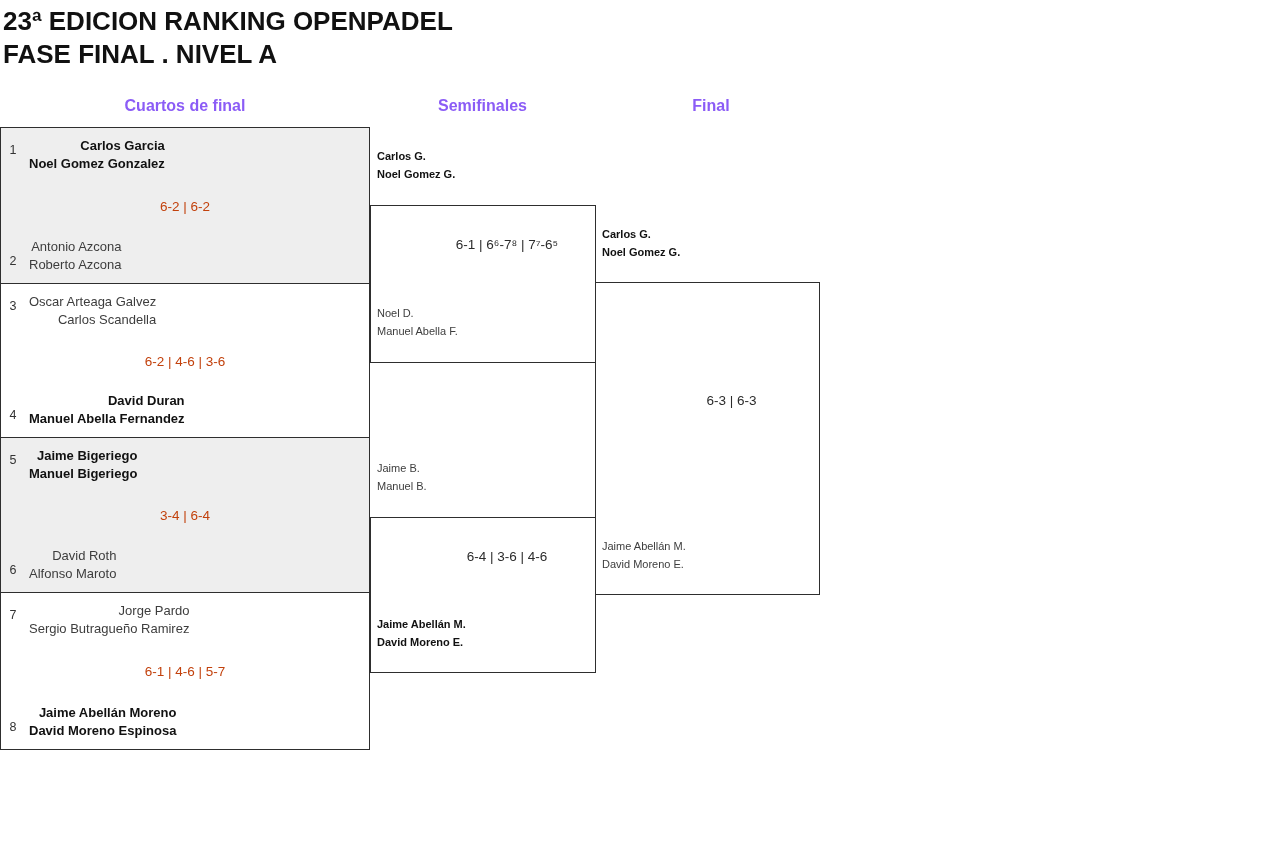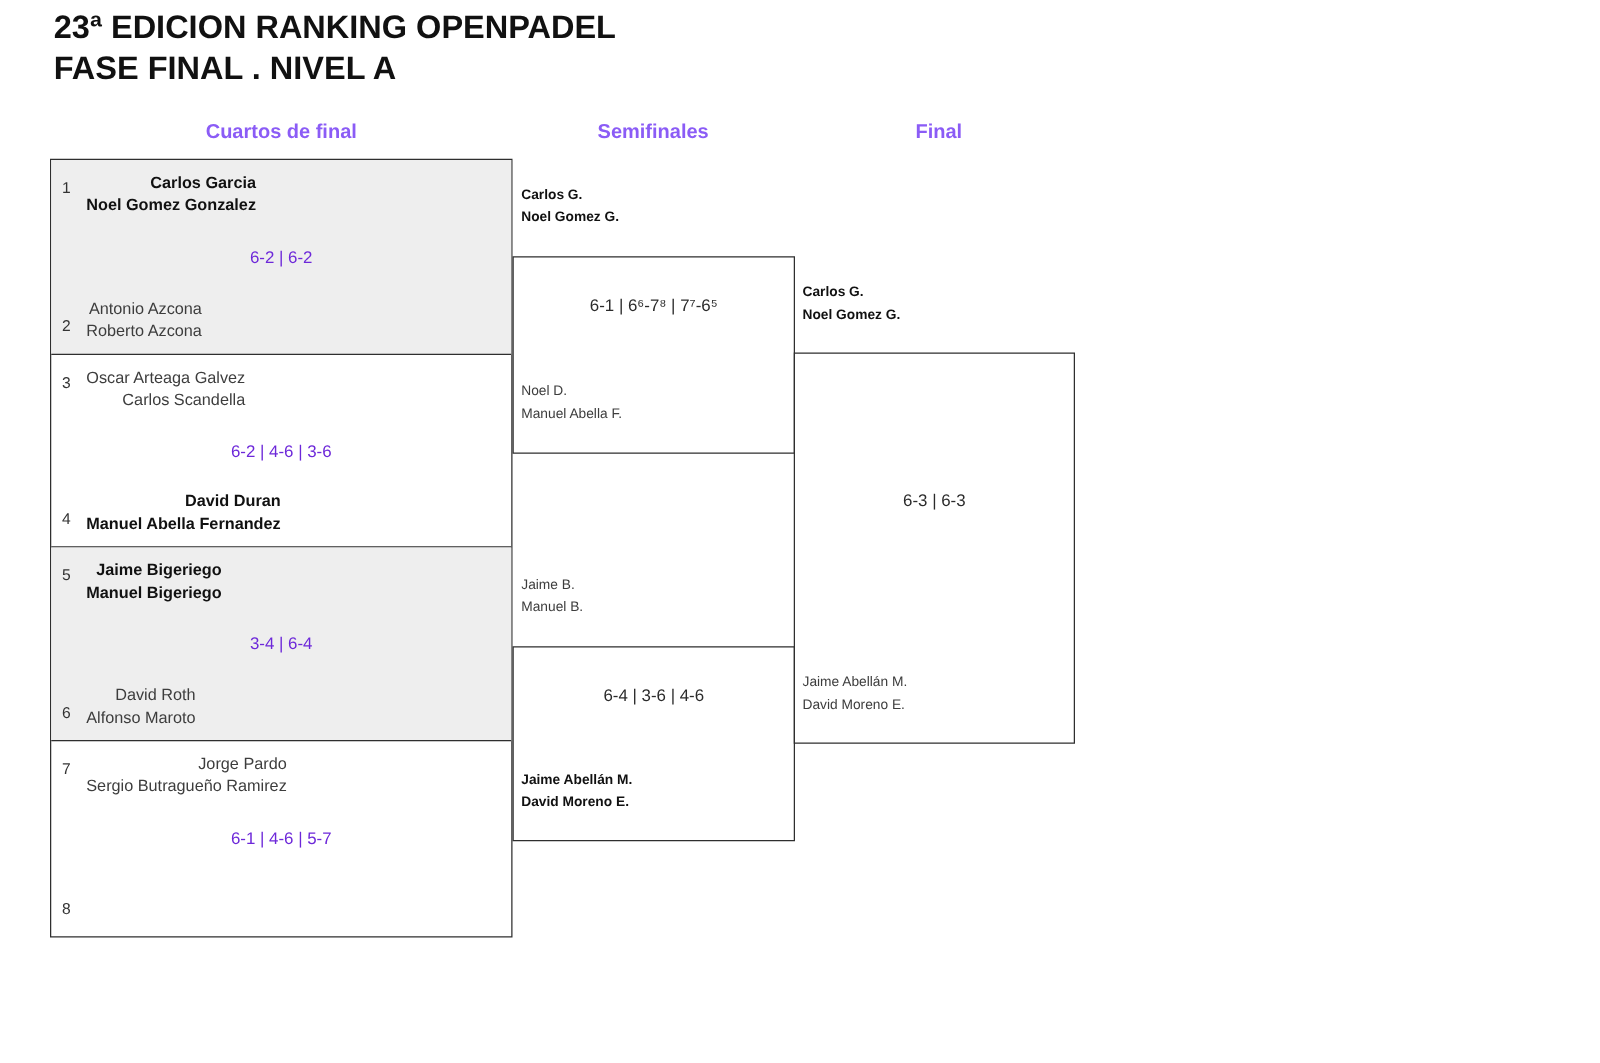--- a/index.html
+++ b/index.html
@@ -1,18 +1,18 @@
 <!DOCTYPE html>
 <html style="--logo-green: #69b32d; --logo-blue: #2aa7e0; --logo-orange: #e87d0d; --line: #2e2e2e; --shade: #eeeeee;"><head>
 <meta charset="utf-8">
 <style>
   html,body{margin:0;padding:0;background:#ffffff;}
   .canvas{
     position:relative;width:1076px;height:850px;background:#fff;overflow:hidden;
-    font-family:"Liberation Sans", sans-serif;color:#1a1a1a;margin-left:40px;
+    font-family:"Liberation Sans", sans-serif;color:#1a1a1a;
   }
   
   .title{position:absolute;left:3px;top:5px;font-weight:bold;font-size:26px;line-height:33px;color:#111;letter-spacing:0;}
   .logo{position:absolute;left:1048px;top:4px;width:232px;height:64px;cursor:pointer;}
   .dots{position:absolute;left:0;top:0;width:66px;height:62px;}
   .d{position:absolute;border-radius:50%;display:block;}
   .d1{left:8px;top:3px;width:17px;height:17px;background:var(--logo-blue);}
   .d2{left:28px;top:1px;width:28px;height:28px;background:var(--logo-green);}
   .d3{left:17px;top:22px;width:21px;height:21px;background:var(--logo-orange);}
   .d4{left:1px;top:35px;width:22px;height:22px;background:var(--logo-blue);}
@@ -31,29 +31,29 @@
   .qf-cell{position:relative;box-sizing:border-box;}
   .qf-cell.sep{border-bottom:1px solid var(--line);}
   .qf-cell.shade{background:var(--shade);}
   .c1{height:156px;} .c2{height:154px;} .c3{height:155px;} .c4{height:156px;}
   .seed{position:absolute;left:0;width:24px;text-align:center;font-size:12.5px;color:#333;}
   .seed-top{top:15px;} .seed-bottom{bottom:15px;}
   .team{position:absolute;left:28px;font-size:13px;line-height:18px;color:#3d3d3d;font-weight:normal;white-space:nowrap;text-align:right;}
   .team.winner{font-weight:bold;color:#111;}
   .team-top{top:9px;} .team-bottom{bottom:9px;}
   .score{position:absolute;left:0;right:0;top:50%;transform:translateY(-50%);
-    text-align:center;font-size:13.5px;color:#6d28d9;}
+    text-align:center;font-size:13.5px;color:#c2410c;}
   
   .box{position:absolute;border:1px solid var(--line);box-sizing:border-box;background:transparent;}
   .sf1-box{left:370px;top:205px;width:226px;height:158px;}
   .sf2-box{left:370px;top:517px;width:226px;height:156px;}
   .final-box{left:595px;top:282px;width:225px;height:313px;}
   .fteam{position:absolute;font-size:11px;line-height:18px;color:#3d3d3d;white-space:nowrap;}
   .fteam.winner{font-weight:bold;color:#111;}
-  .fscore{position:absolute;text-align:center;font-size:13.5px;color:#2b2b2b;}
+  .fscore{position:absolute;text-align:center;font-size:13.5px;color:#2b2b2b;padding-left:24px;}
   .sf1-top{left:377px;top:147px;}
   .sf1-score{left:370px;width:226px;top:237px;}
   .sf1-bottom{left:377px;top:304px;}
   .sf2-top{left:377px;top:459px;}
   .sf2-score{left:370px;width:226px;top:549px;}
   .sf2-bottom{left:377px;top:615px;}
   .f-top{left:602px;top:225px;}
   .f-score{left:595px;width:225px;top:393px;}
   .f-bottom{left:602px;top:537px;}
 </style>
@@ -117,20 +117,24 @@
     </div>
 
     <div class="qf-cell c4">
       <div class="seed seed-top">7</div>
       <div class="team team-top">
         <div>Jorge Pardo</div>
         <div>Sergio Butragueño Ramirez</div>
       </div>
       <div class="score">6-1 | 4-6 | 5-7</div>
       <div class="seed seed-bottom">8</div>
+      <div class="team team-bottom winner">
+        <div>Jaime Abellán Moreno</div>
+        <div>David Moreno Espinosa</div>
+      </div>
     </div>
   </div>
 
   <div class="box sf1-box"></div>
   <div class="box sf2-box"></div>
   <div class="box final-box"></div>
 
   <div class="fteam sf1-top winner">
     <div>Carlos G.</div>
     <div>Noel Gomez G.</div>

